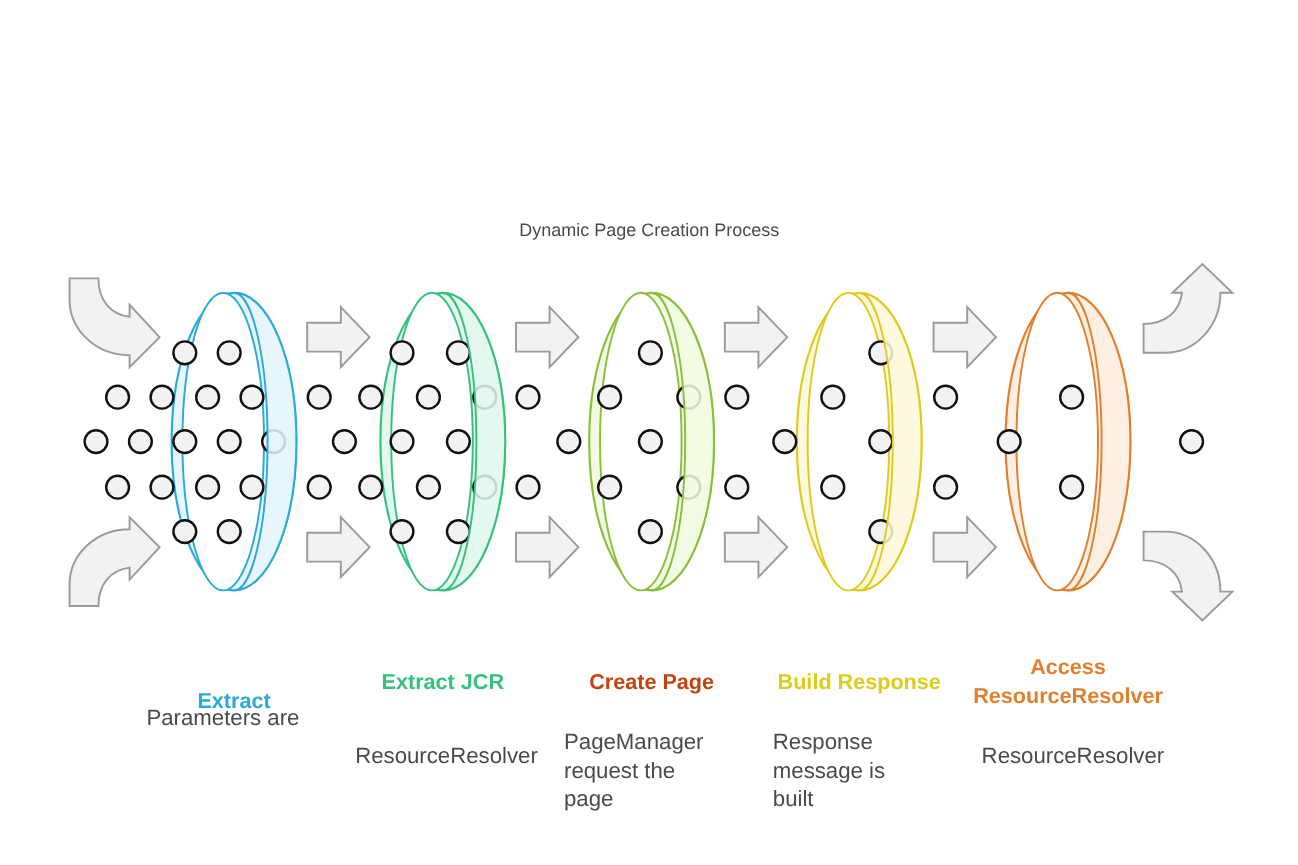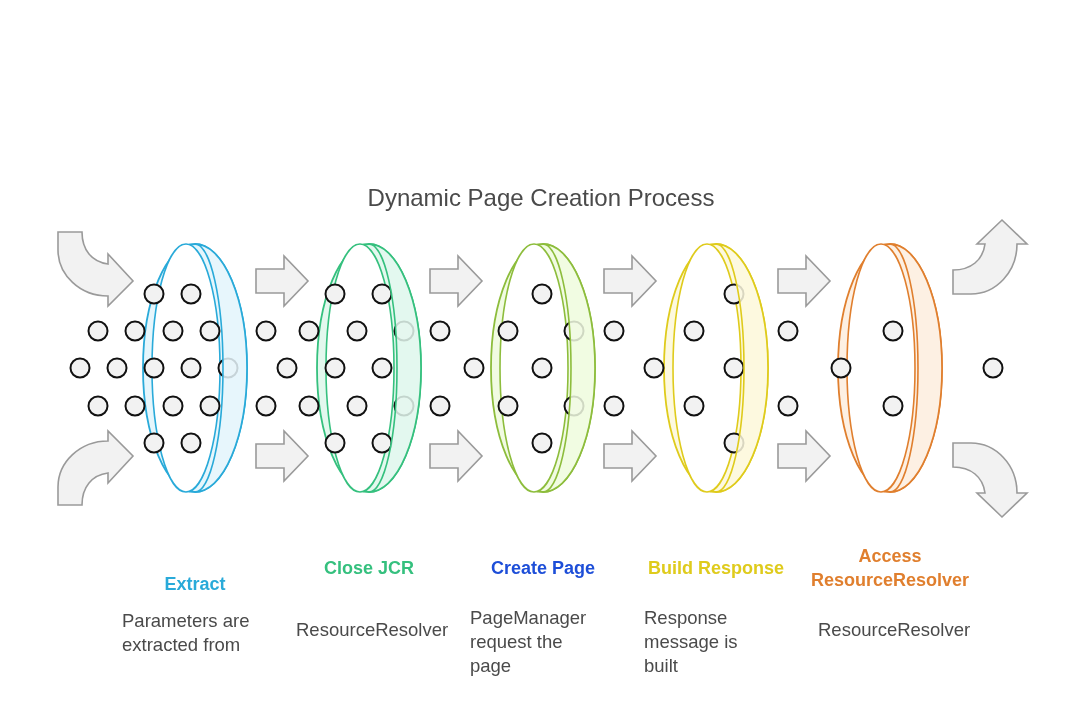--- a/index.html
+++ b/index.html
@@ -1,20 +1,20 @@
 <!DOCTYPE html>
 <html><head>
 <meta charset="utf-8">
 <style>
   html, body { margin: 0; padding: 0; background: #ffffff; }
   body { width: 1082px; height: 721px; position: relative; overflow: hidden;
          font-family: "Liberation Sans", sans-serif; }
   #diagram { position: absolute; left: 0; top: 0; }
   .title { position: absolute; left: 0; width: 1082px; top: 184px; text-align: center;
-           font-size: 24px; color: #4a4a4a; }
+           font-size: 15px; color: #4a4a4a; }
   .stage-title { position: absolute; text-align: center; font-weight: bold; font-size: 18px;
                  line-height: 24px; width: 190px; }
   .stage-desc { position: absolute; font-size: 18.5px; line-height: 24px; color: #4a4a4a; width: 180px; }
 </style>
 </head>
 <body>
 
 <svg id="diagram" width="1082" height="721" viewBox="0 0 1082 721" xmlns="http://www.w3.org/2000/svg">
   <g id="arrows-layer">
       <path d="M 256 269 L 284 269 L 284 256 L 308 281 L 284 306 L 284 293 L 256 293 Z" fill="#f2f2f2" stroke="#9a9a9a" stroke-width="1.6"></path>
@@ -108,31 +108,30 @@
       <path d="M 890 244 A 52 124 0 0 1 890 492 A 28 124 0 0 0 890 244 Z" fill="#fdf0e3" fill-opacity="0.85" stroke="#e07f2e" stroke-width="1.6"></path>
     </g>
 </svg>
 
 <div class="title">Dynamic Page Creation Process</div>
 
 <div id="labels">
     <div class="stage-title" style="color: rgb(41, 170, 217); left: 100px; top: 572px;">
       <div>Extract</div>
     </div>
-    <div class="stage-desc" style="left: 122px; top: 609px;">
+    <div class="stage-desc" style="left: 122px; top: 586px;">
       <div>Parameters are</div>
-      <div>extracted from</div>
     </div>
     <div class="stage-title" style="color: rgb(53, 192, 126); left: 274px; top: 556px;">
-      <div>Close JCR</div>
+      <div>Extract JCR</div>
     </div>
     <div class="stage-desc" style="left: 296px; top: 618px;">
       <div>ResourceResolver</div>
     </div>
-    <div class="stage-title" style="color: #1d4ed8; left: 448px; top: 556px;">
+    <div class="stage-title" style="color: #c2410c; left: 448px; top: 556px;">
       <div>Create Page</div>
     </div>
     <div class="stage-desc" style="left: 470px; top: 606px;">
       <div>PageManager</div>
       <div>request the</div>
       <div>page</div>
     </div>
     <div class="stage-title" style="color: rgb(223, 203, 28); left: 621px; top: 556px;">
       <div>Build Response</div>
     </div>

